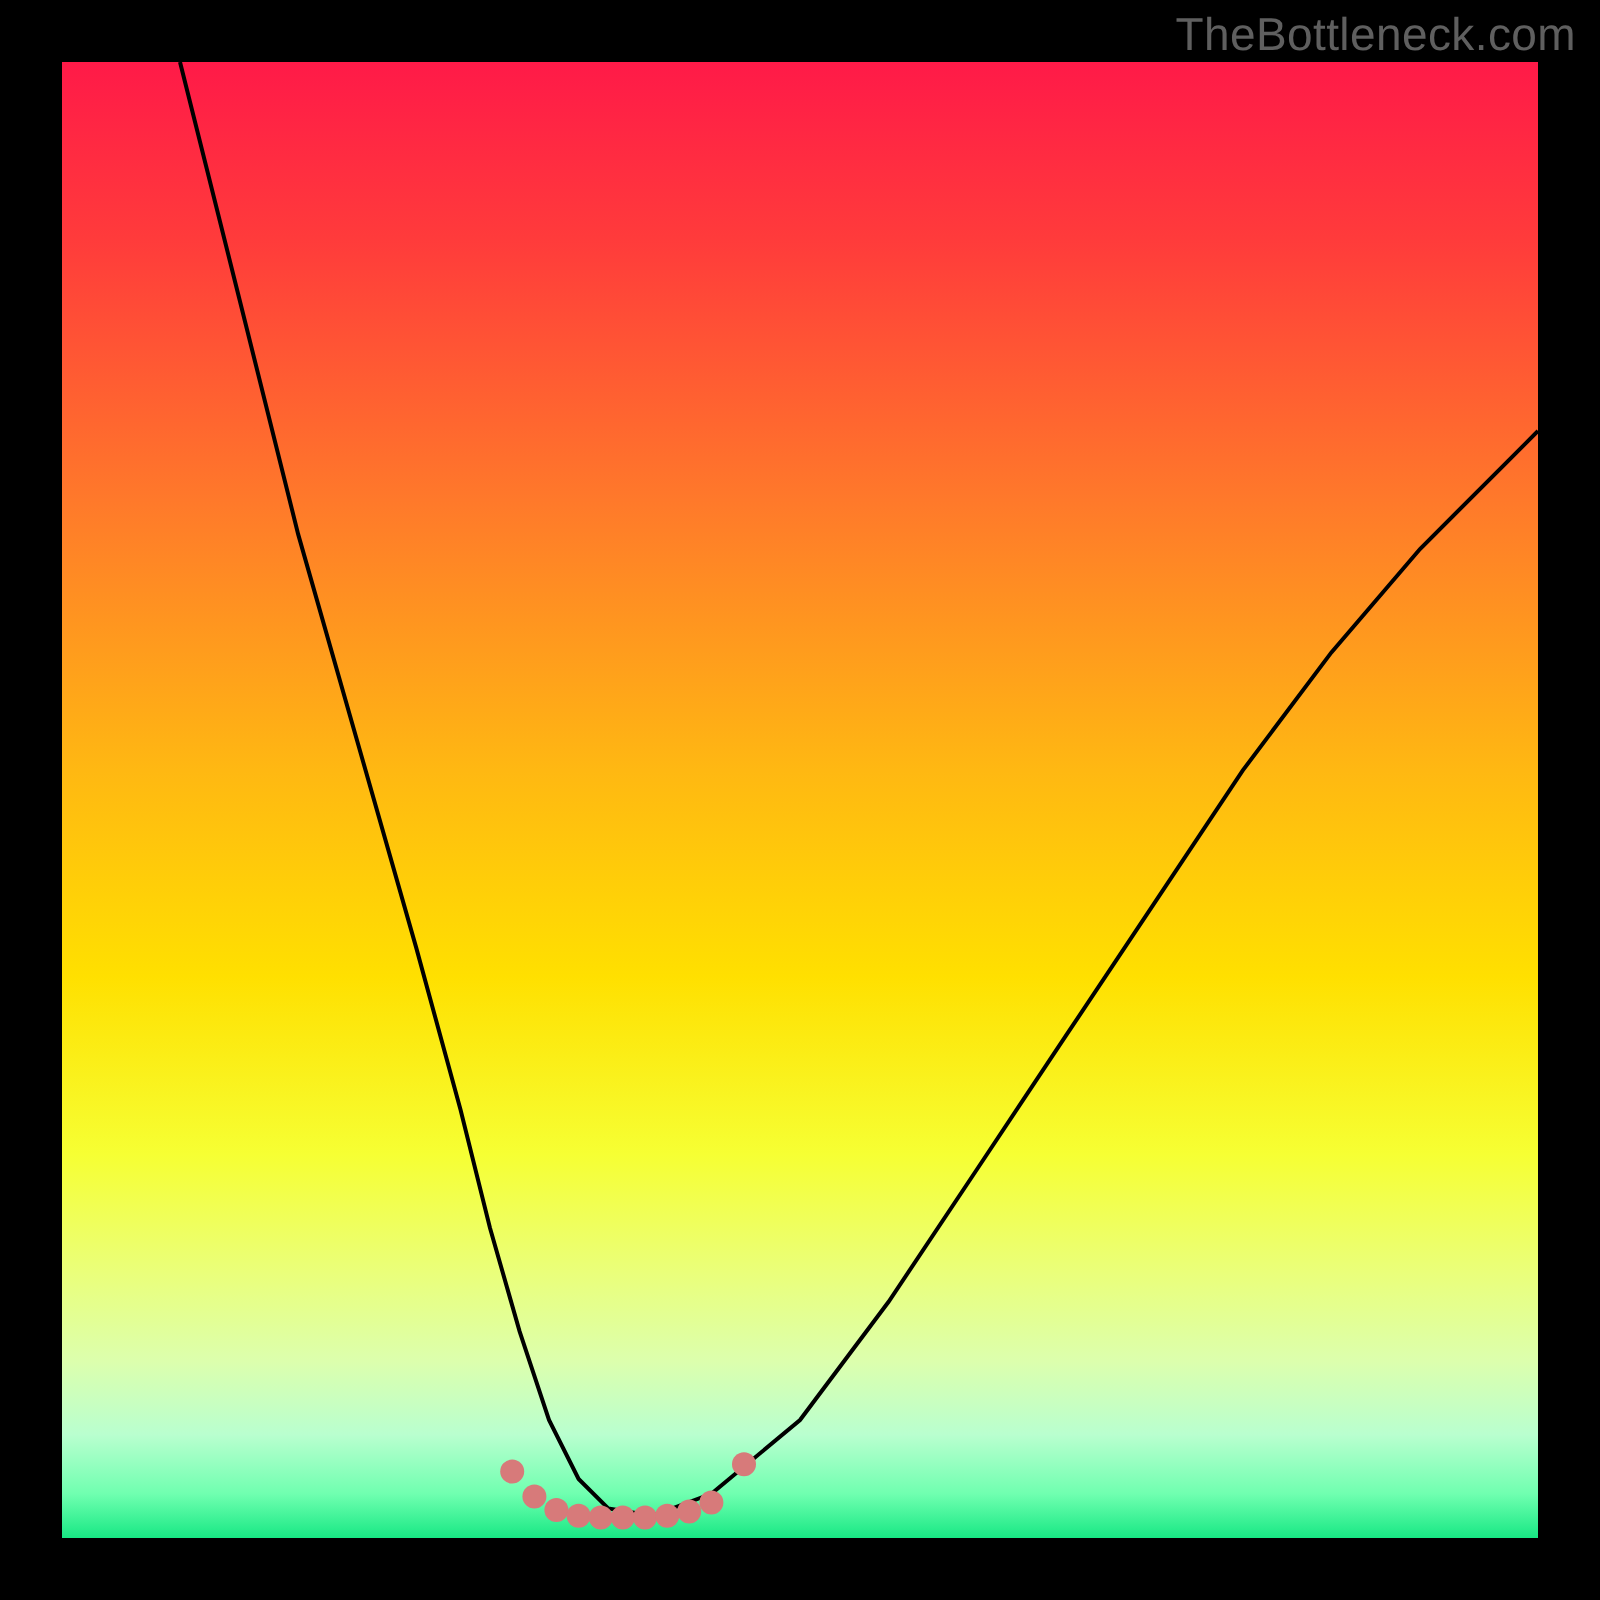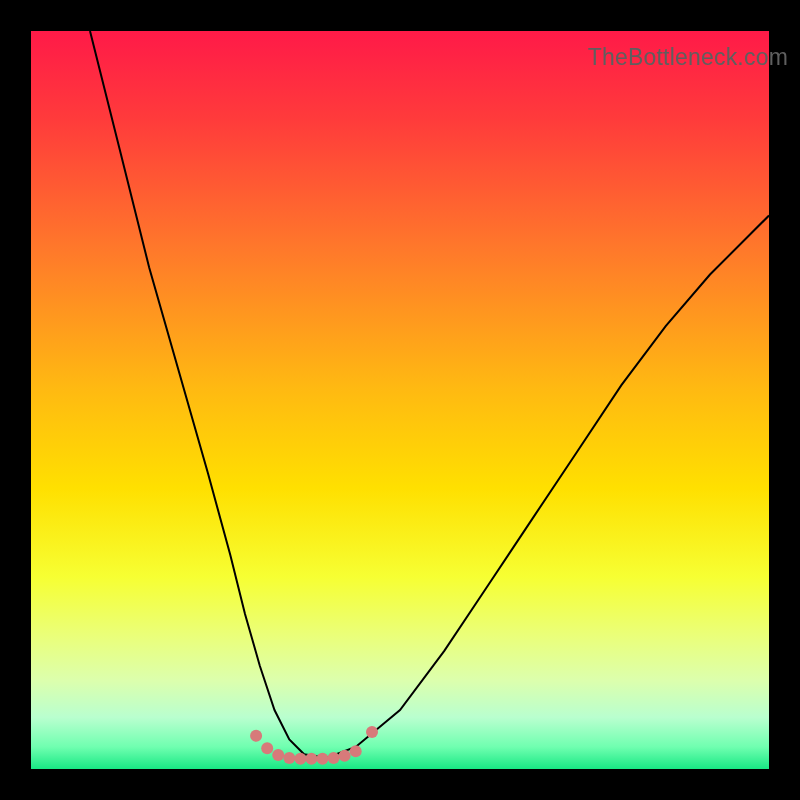--- a/index.html
+++ b/index.html
@@ -19,21 +19,20 @@
   }
   .watermark {
     position: absolute;
     top: 4px;
     right: 12px;
     color: #5f5f5f;
     font-size: 23px;
     font-weight: 400;
     letter-spacing: 0.2px;
     z-index: 10;
-    margin-top: 40px;
   }
   svg {
     position: absolute;
     left: 0; top: 0;
   }
 </style>
 </head>
 <body>
 
 <div class="frame">

